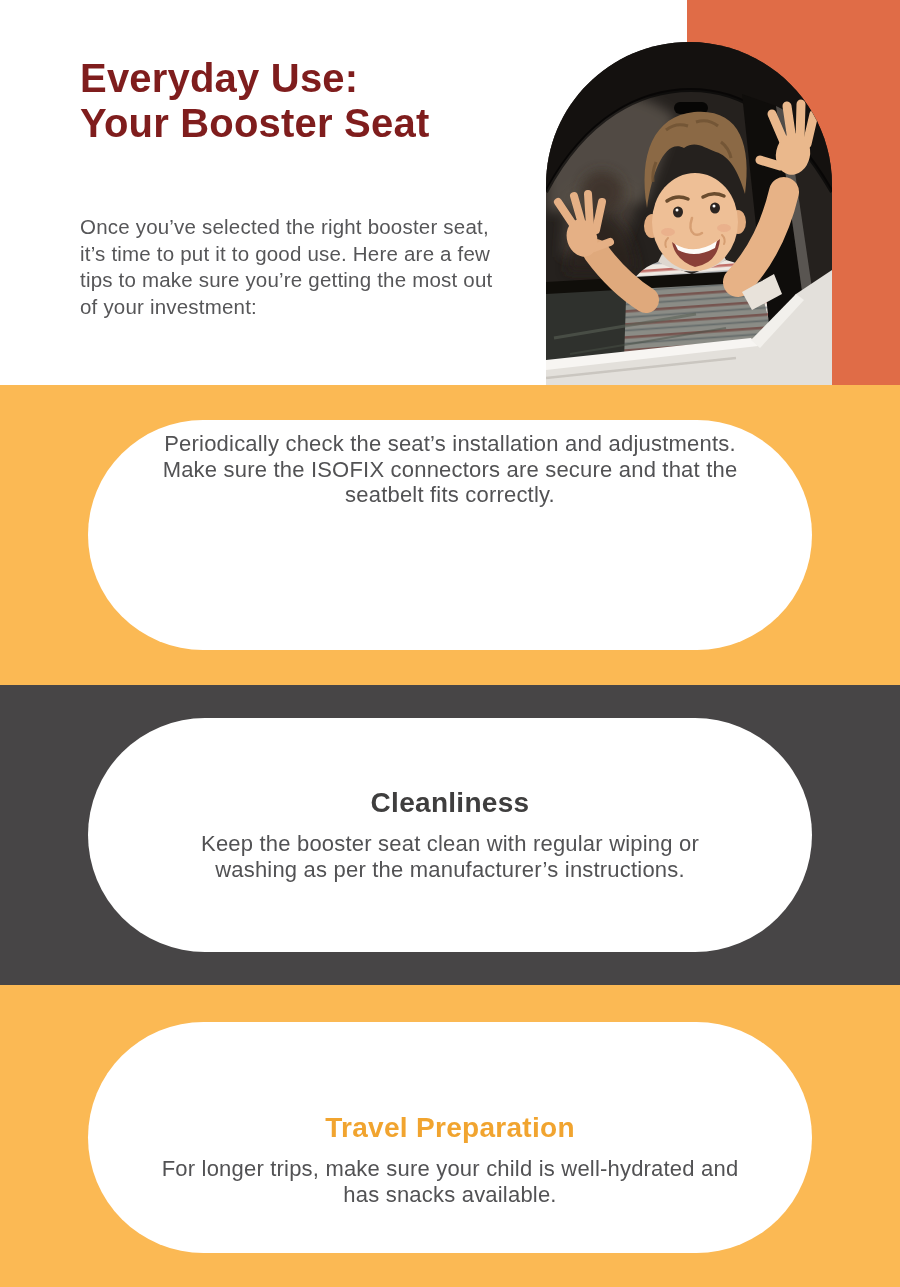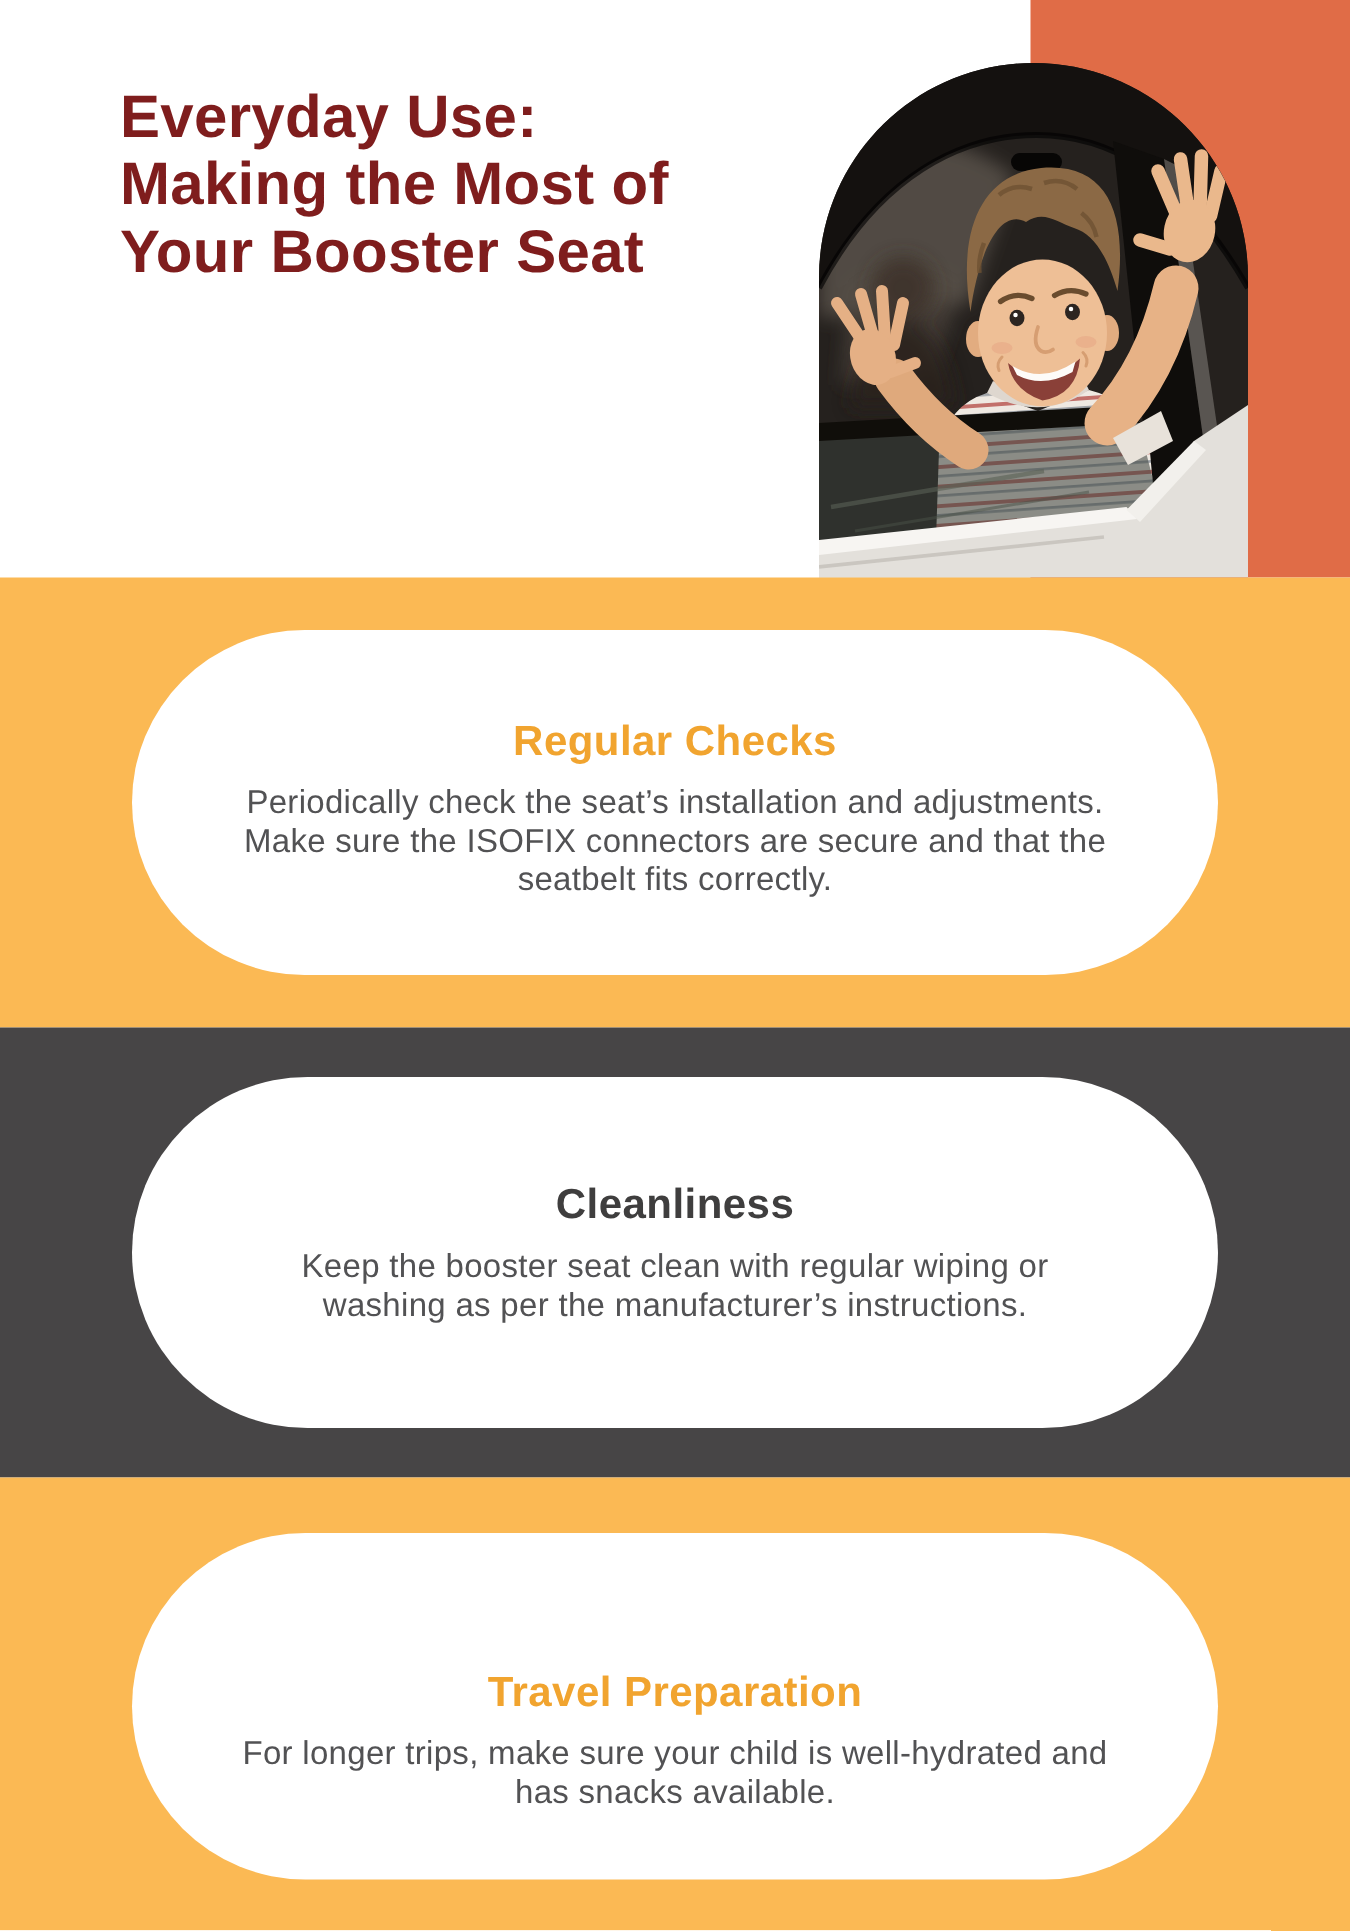--- a/index.html
+++ b/index.html
@@ -143,29 +143,28 @@
               <path d="M50,188 L56,160"></path>
             <path d="M48,206 L64,200"></path>
           </g>
           <ellipse cx="36" cy="196" rx="15" ry="19" fill="#e5b085" transform="rotate(-18 36 196)"></ellipse>
         </g>
       </svg>
     </div>
 
     <h1 class="title">
       <span>Everyday Use:</span>
-      <span>Making the Most of</span>
       <span>Your Booster Seat</span>
     </h1>
 
+    <p class="intro">Once you’ve selected the right booster seat, it’s time to put it to good use. Here are a few tips to make sure you’re getting the most out of your investment:</p>
   </div>
 
   <div class="band band-yellow band-1">
     <div class="card card-1">
-      <h2>Regular Checks</h2>
       <p>Periodically check the seat’s installation and adjustments. Make sure the ISOFIX connectors are secure and that the seatbelt fits correctly.</p>
     </div>
   </div>
 
   <div class="band band-dark band-2">
     <div class="card card-2">
       <h2>Cleanliness</h2>
       <p>Keep the booster seat clean with regular wiping or washing as per the manufacturer’s instructions.</p>
     </div>
   </div>

